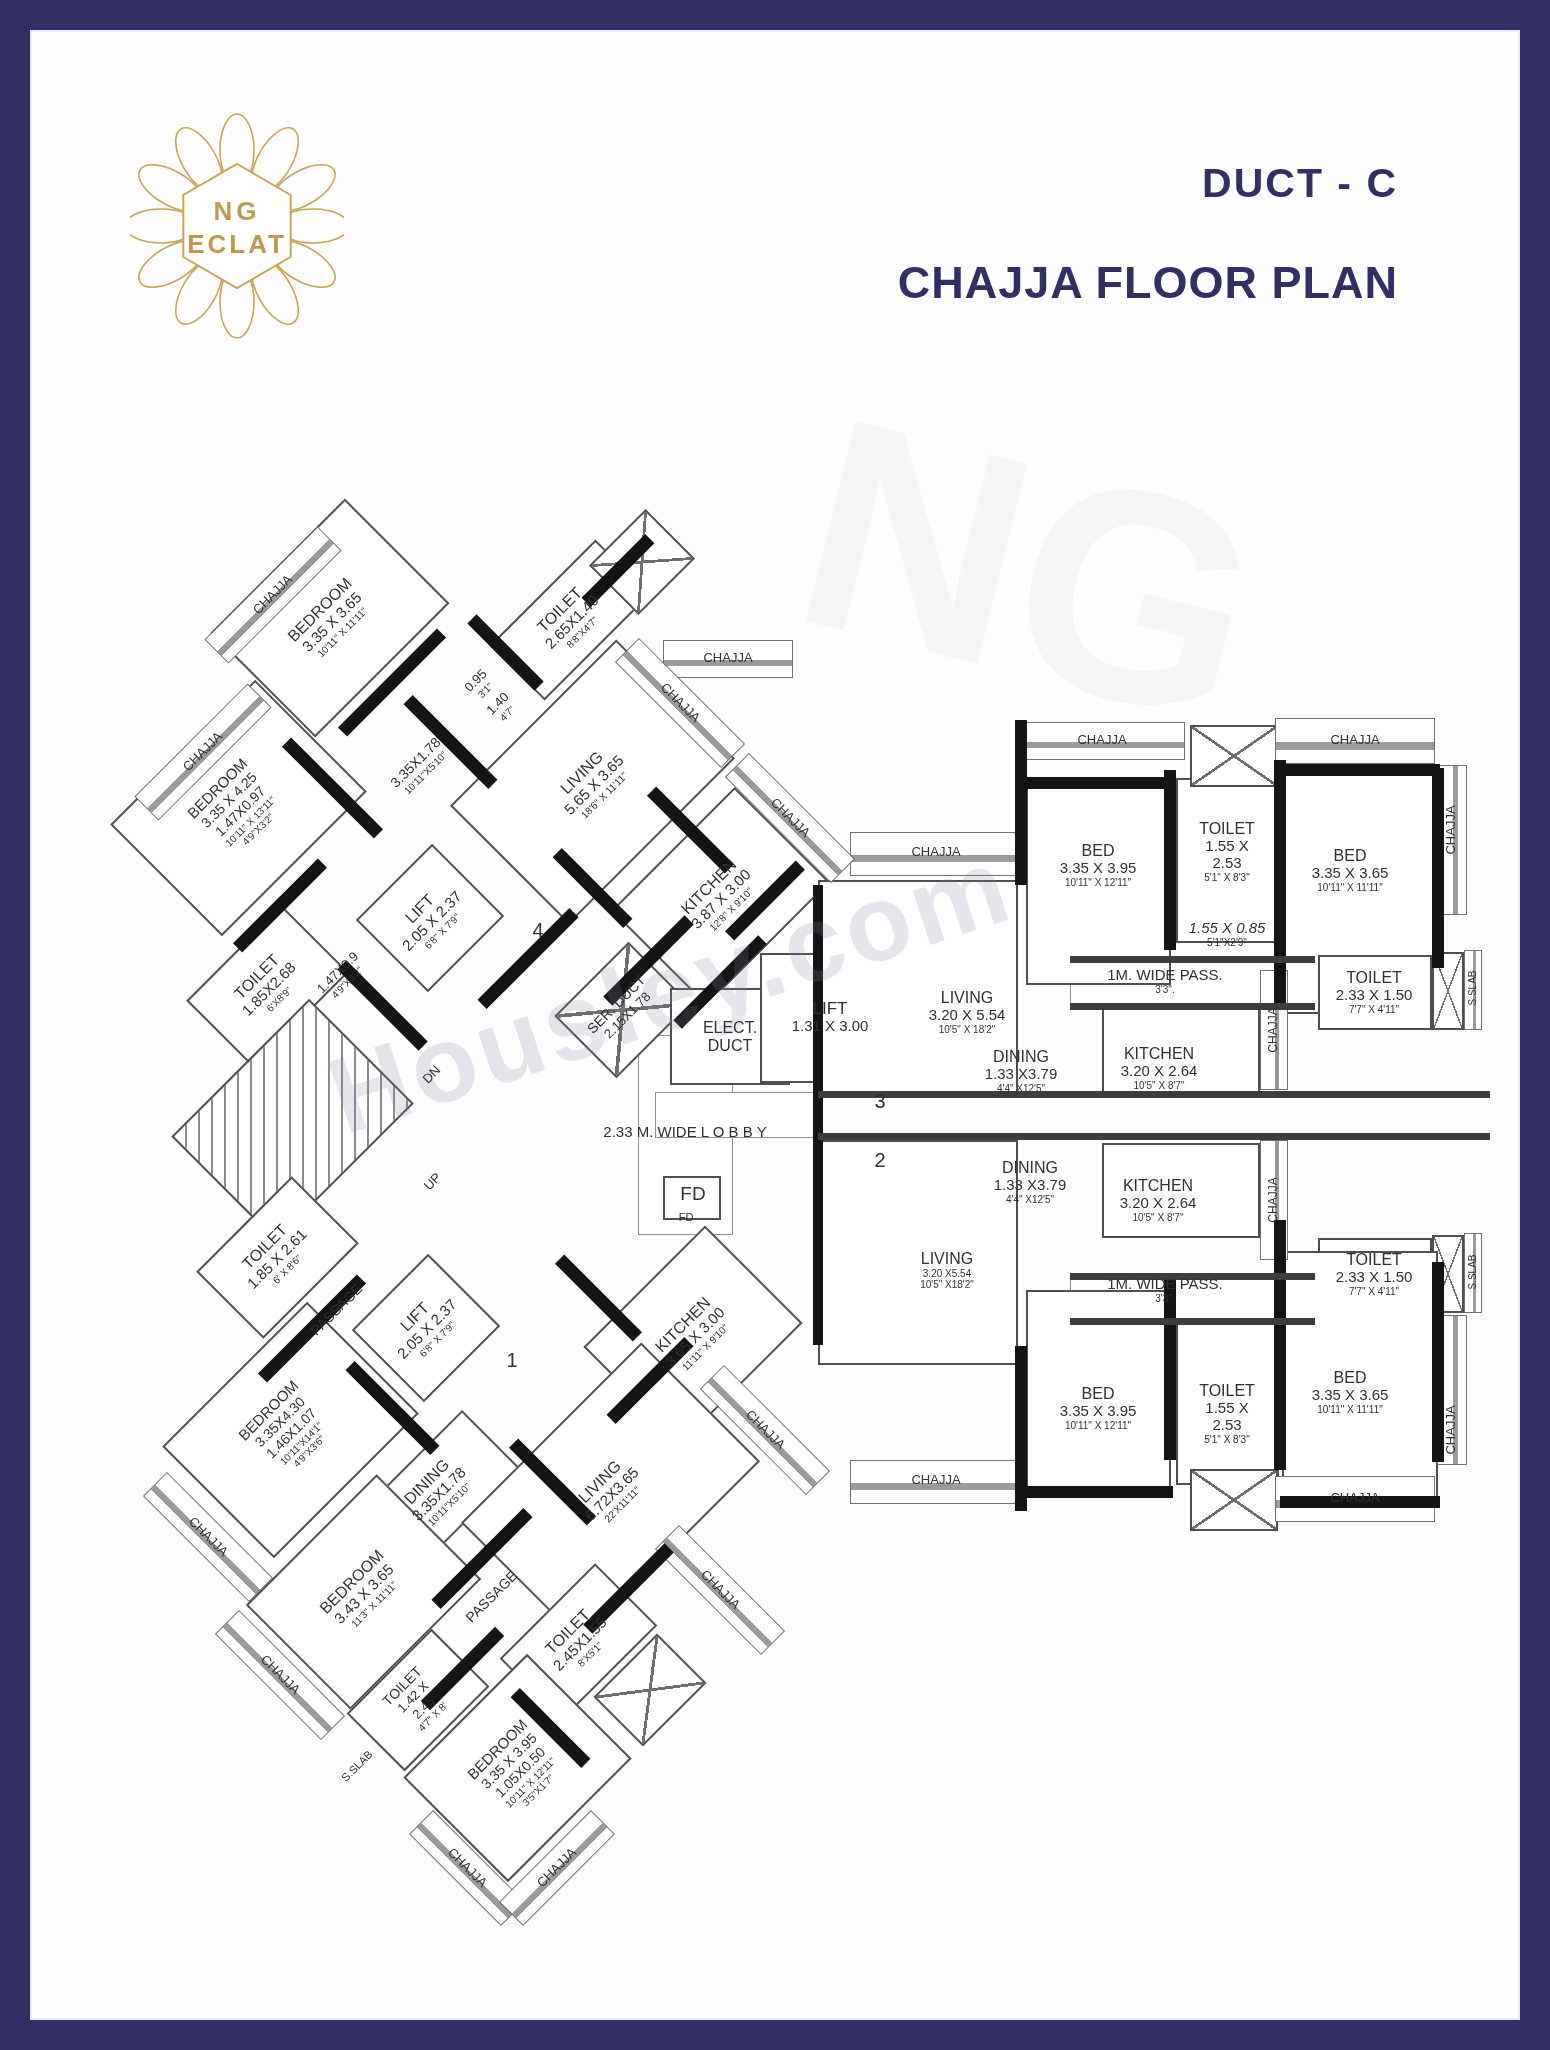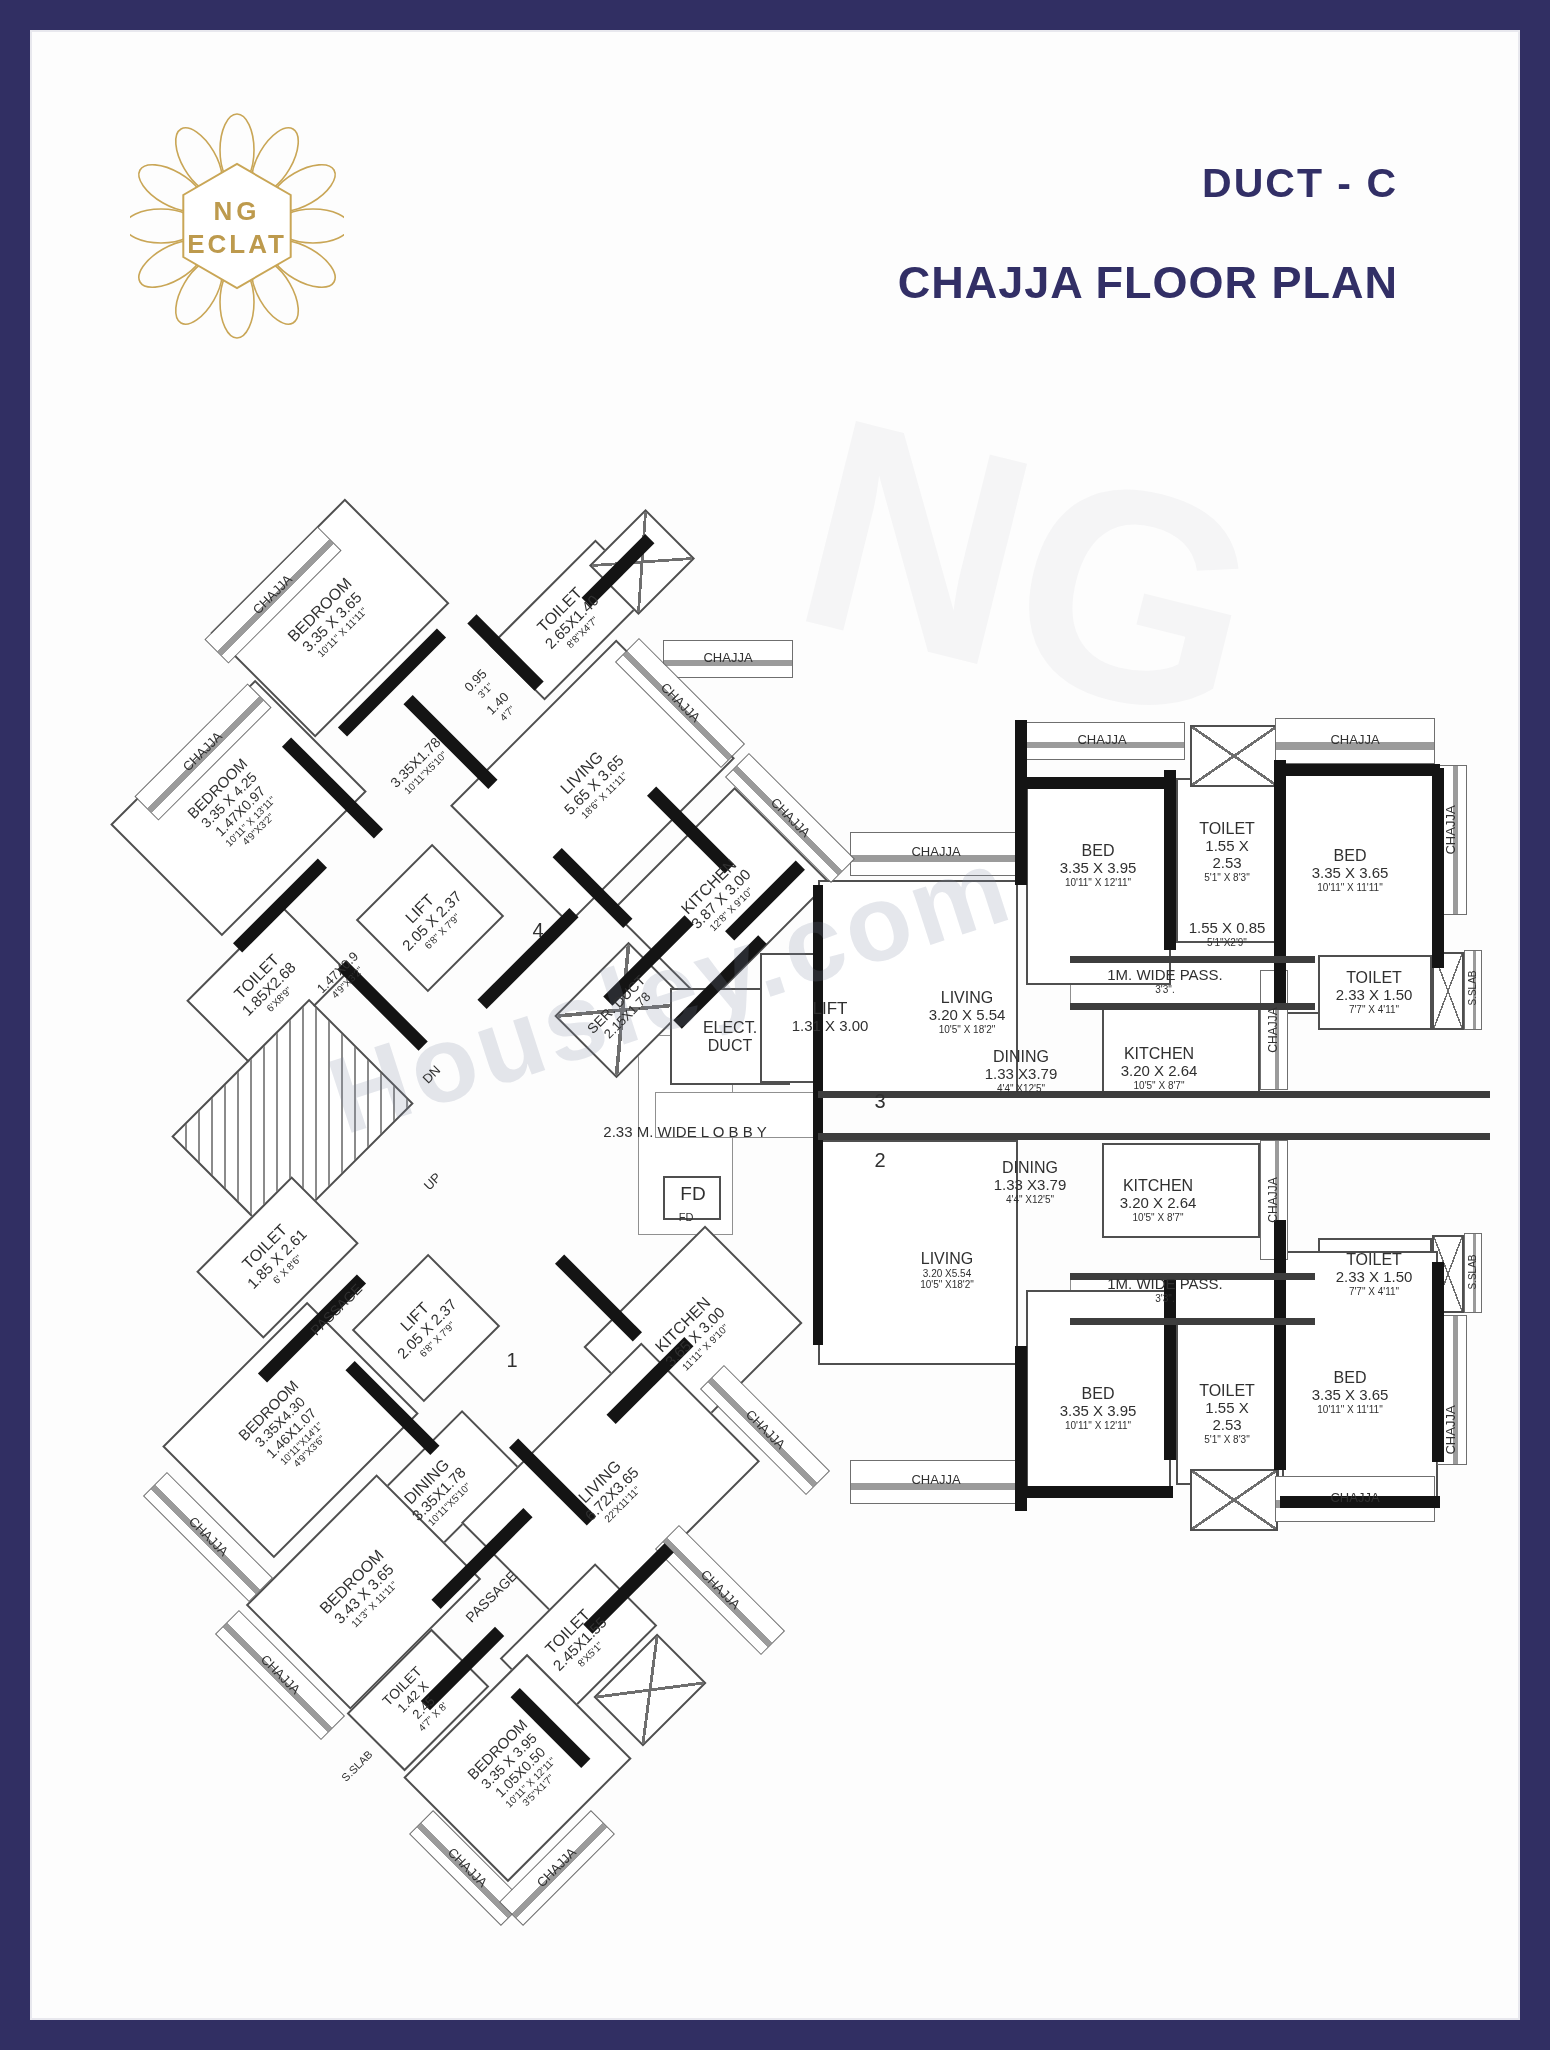--- a/index.html
+++ b/index.html
@@ -359,21 +359,21 @@
         <div style="font-size: 16px;">DINING</div>
         <div style="font-size: 15px;">1.33 X3.79</div>
         <div style="font-size: 10px;">4'4" X12'5"</div>
       </div>
       <div class="lb" style="left: 1129px; top: 1038px; transform: translate(-50%, -50%) rotate(0deg);">
         <div style="font-size: 16px;">KITCHEN</div>
         <div style="font-size: 15px;">3.20 X 2.64</div>
         <div style="font-size: 10px;">10'5" X 8'7"</div>
       </div>
       <div class="lb" style="left: 1197px; top: 904px; transform: translate(-50%, -50%) rotate(0deg);">
-        <div style="font-size: 15px;">1.55 X 0.85</div>
+        <div style="font-size: 15px; font-style: italic;">1.55 X 0.85</div>
         <div style="font-size: 10px;">5'1"X2'9"</div>
       </div>
       <div class="lb" style="left: 1135px; top: 951px; transform: translate(-50%, -50%) rotate(0deg);">
         <div style="font-size: 15px;">1M. WIDE PASS.</div>
         <div style="font-size: 10px;">3'3".</div>
       </div>
       <div class="lb" style="left: 850px; top: 1071px; transform: translate(-50%, -50%) rotate(0deg);">
         <div style="font-size: 20px;">3</div>
       </div>
       <div class="lb" style="left: 850px; top: 1130px; transform: translate(-50%, -50%) rotate(0deg);">

